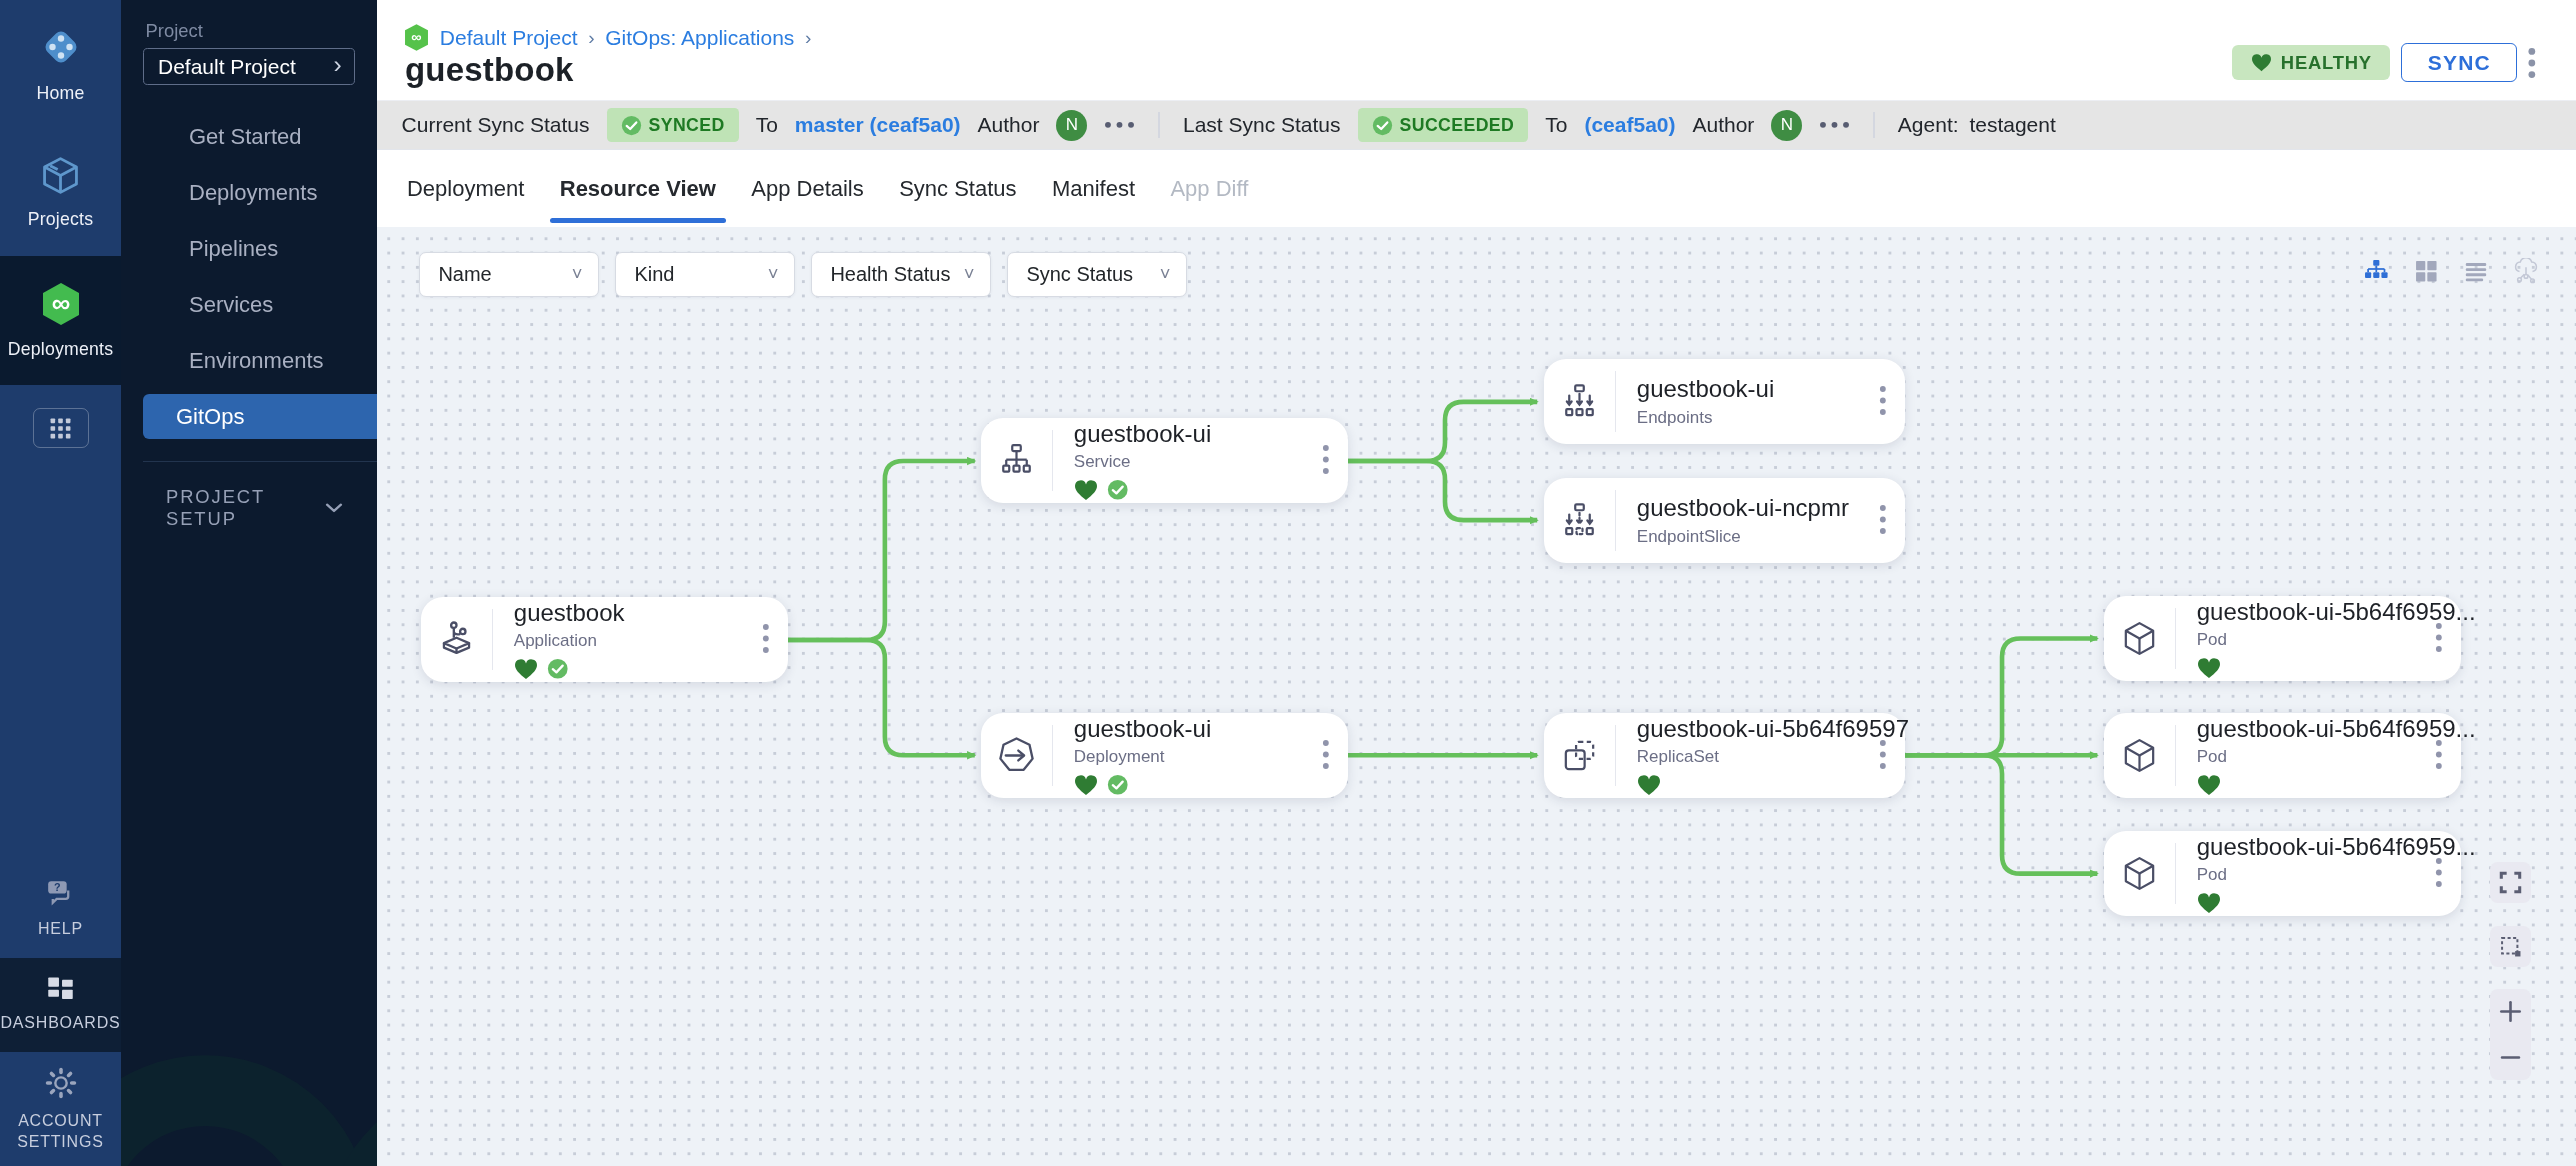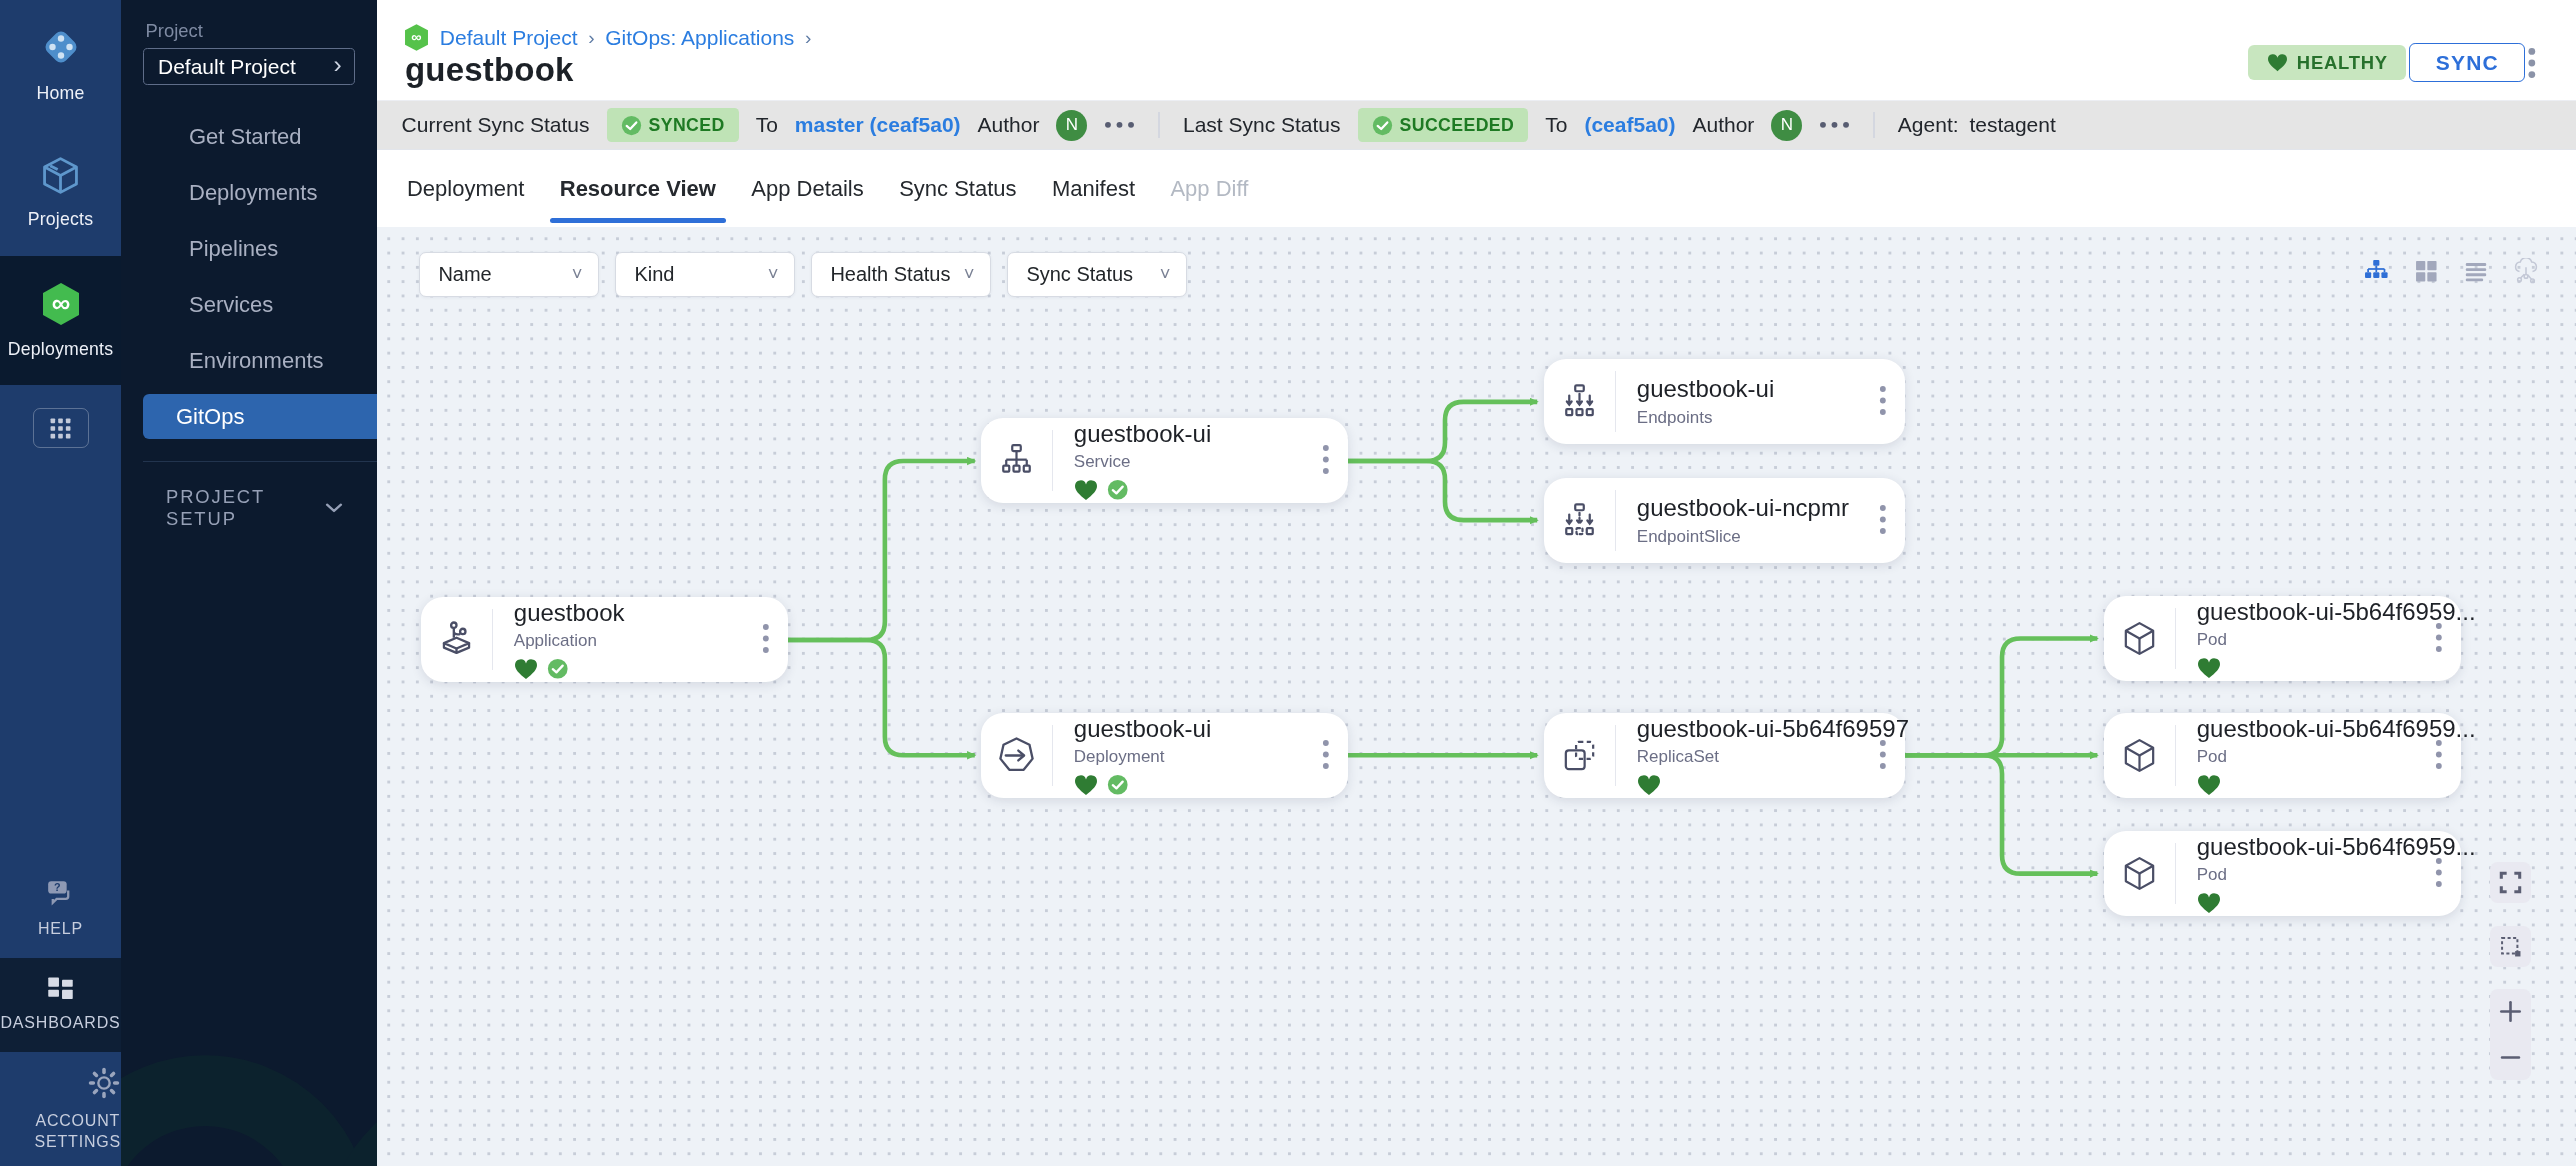--- a/index.html
+++ b/index.html
@@ -14,39 +14,39 @@
   .rail-item .lbl{font-size:17.7px;letter-spacing:0.2px;text-align:center;line-height:1.3;}
   .rail-item.small .lbl{font-size:16px;color:#c7cede;letter-spacing:0.8px;}
   .ri-home{height:128px;}
   .ri-projects{height:128px;}
   .ri-deploy{height:129px;background:#0a1a2f;}
   .ri-modules{height:86px;}
   .modules-btn{width:54px;height:38px;border:0.8px solid rgba(255,255,255,.28);border-radius:7px;display:flex;align-items:center;justify-content:center;}
   .rail-spacer{flex:1;}
   .ri-help{height:98px;}
   .ri-dash{height:94px;background:#0e1f36;}
-  .ri-account{height:115px;align-items:flex-end;}
+  .ri-account{height:115px;}
   
   .sidebar{position:absolute;left:121px;top:0;width:256px;height:1167px;background:#0c1a2e;color:#adb4c6;overflow:hidden;}
   .sb-project-label{position:absolute;left:24.6px;top:20px;font-size:18.4px;color:#7e8aa2;}
   .sb-project-btn{position:absolute;left:22px;top:48px;width:212px;height:37px;border:0.8px solid #5f6d89;border-radius:4.6px;display:flex;align-items:center;justify-content:space-between;padding:0 12.3px 0 14px;box-sizing:border-box;color:#ffffff;font-size:21px;}
   .sb-project-btn .chev{font-size:24.6px;color:#cdd4e2;line-height:1;margin-top:-3.1px;}
   .sb-nav{position:absolute;left:0;top:109px;width:256px;}
   .sb-item{height:56px;display:flex;align-items:center;padding-left:68px;font-size:22px;color:#a9b0c2;box-sizing:border-box;}
   .sb-item.active{background:#2d65ae;color:#ffffff;height:45px;margin:5.4px 0 6.1px 22px;border-radius:6.1px 0 0 6.1px;padding-left:33px;font-weight:500;}
   .sb-divider{position:absolute;left:22px;right:0;top:461px;height:0.8px;background:#22344e;}
   .sb-setup{position:absolute;left:45px;top:486px;width:177px;display:flex;align-items:center;justify-content:space-between;font-size:18.4px;letter-spacing:1.9px;color:#96a0b6;}
   .sb-watermark{position:absolute;left:-108px;bottom:-177px;opacity:.55;}
   
   .main{position:absolute;left:377px;top:0;width:2199px;height:1167px;background:#ffffff;}
   .header{position:absolute;left:0;top:0;width:100%;height:100px;background:#ffffff;}
   .breadcrumb{position:absolute;left:24.6px;top:23px;display:flex;align-items:center;gap:9.2px;font-size:21px;color:#2b7de0;}
   .breadcrumb .sep{color:#5f7ca5;font-size:19px;margin:0 1.5px;}
   .page-title{position:absolute;left:28px;top:51px;font-size:33px;font-weight:bold;color:#1c2127;letter-spacing:0.2px;}
-  .header-actions{position:absolute;right:40px;top:43px;display:flex;align-items:center;gap:3px;}
+  .header-actions{position:absolute;right:40px;top:43px;display:flex;align-items:center;gap:11px;}
   .healthy-badge{height:35px;background:#c8e6bf;border-radius:6.1px;display:flex;align-items:center;gap:9.2px;padding:0 18.4px;color:#27712c;font-size:18.4px;font-weight:bold;letter-spacing:0.8px;}
   .sync-btn{height:37px;min-width:86px;background:#ffffff;border:1.5px solid #2d6fd9;border-radius:6.1px;color:#2d6fd9;font-size:21px;font-weight:bold;letter-spacing:1.2px;display:flex;align-items:center;justify-content:center;padding:0 14px;}
   
   .statusbar{position:absolute;left:0;top:100px;width:100%;height:50px;background:#e5e5e5;border-top:0.8px solid #eceef3;border-bottom:0.8px solid #e2e5eb;display:flex;align-items:center;padding-left:24.6px;box-sizing:border-box;font-size:21px;color:#22262c;}
   .sg{display:flex;align-items:center;gap:17px;}
   .sg .badge{height:34px;border-radius:4.6px;background:#bfe3b6;display:flex;align-items:center;gap:7px;padding:0 14px;}
   .sg .badge .btxt{font-size:17.7px;font-weight:bold;color:#1e7a23;letter-spacing:0.4px;}
   .sg .tolink{color:#2b7de0;font-weight:bold;}
   .avatar{width:31px;height:31px;border-radius:50%;background:#3f8d43;color:#fff;display:flex;align-items:center;justify-content:center;font-size:17px;}
   .vdiv{width:1.5px;height:26px;background:#d4d7e0;margin:0 23px;}

